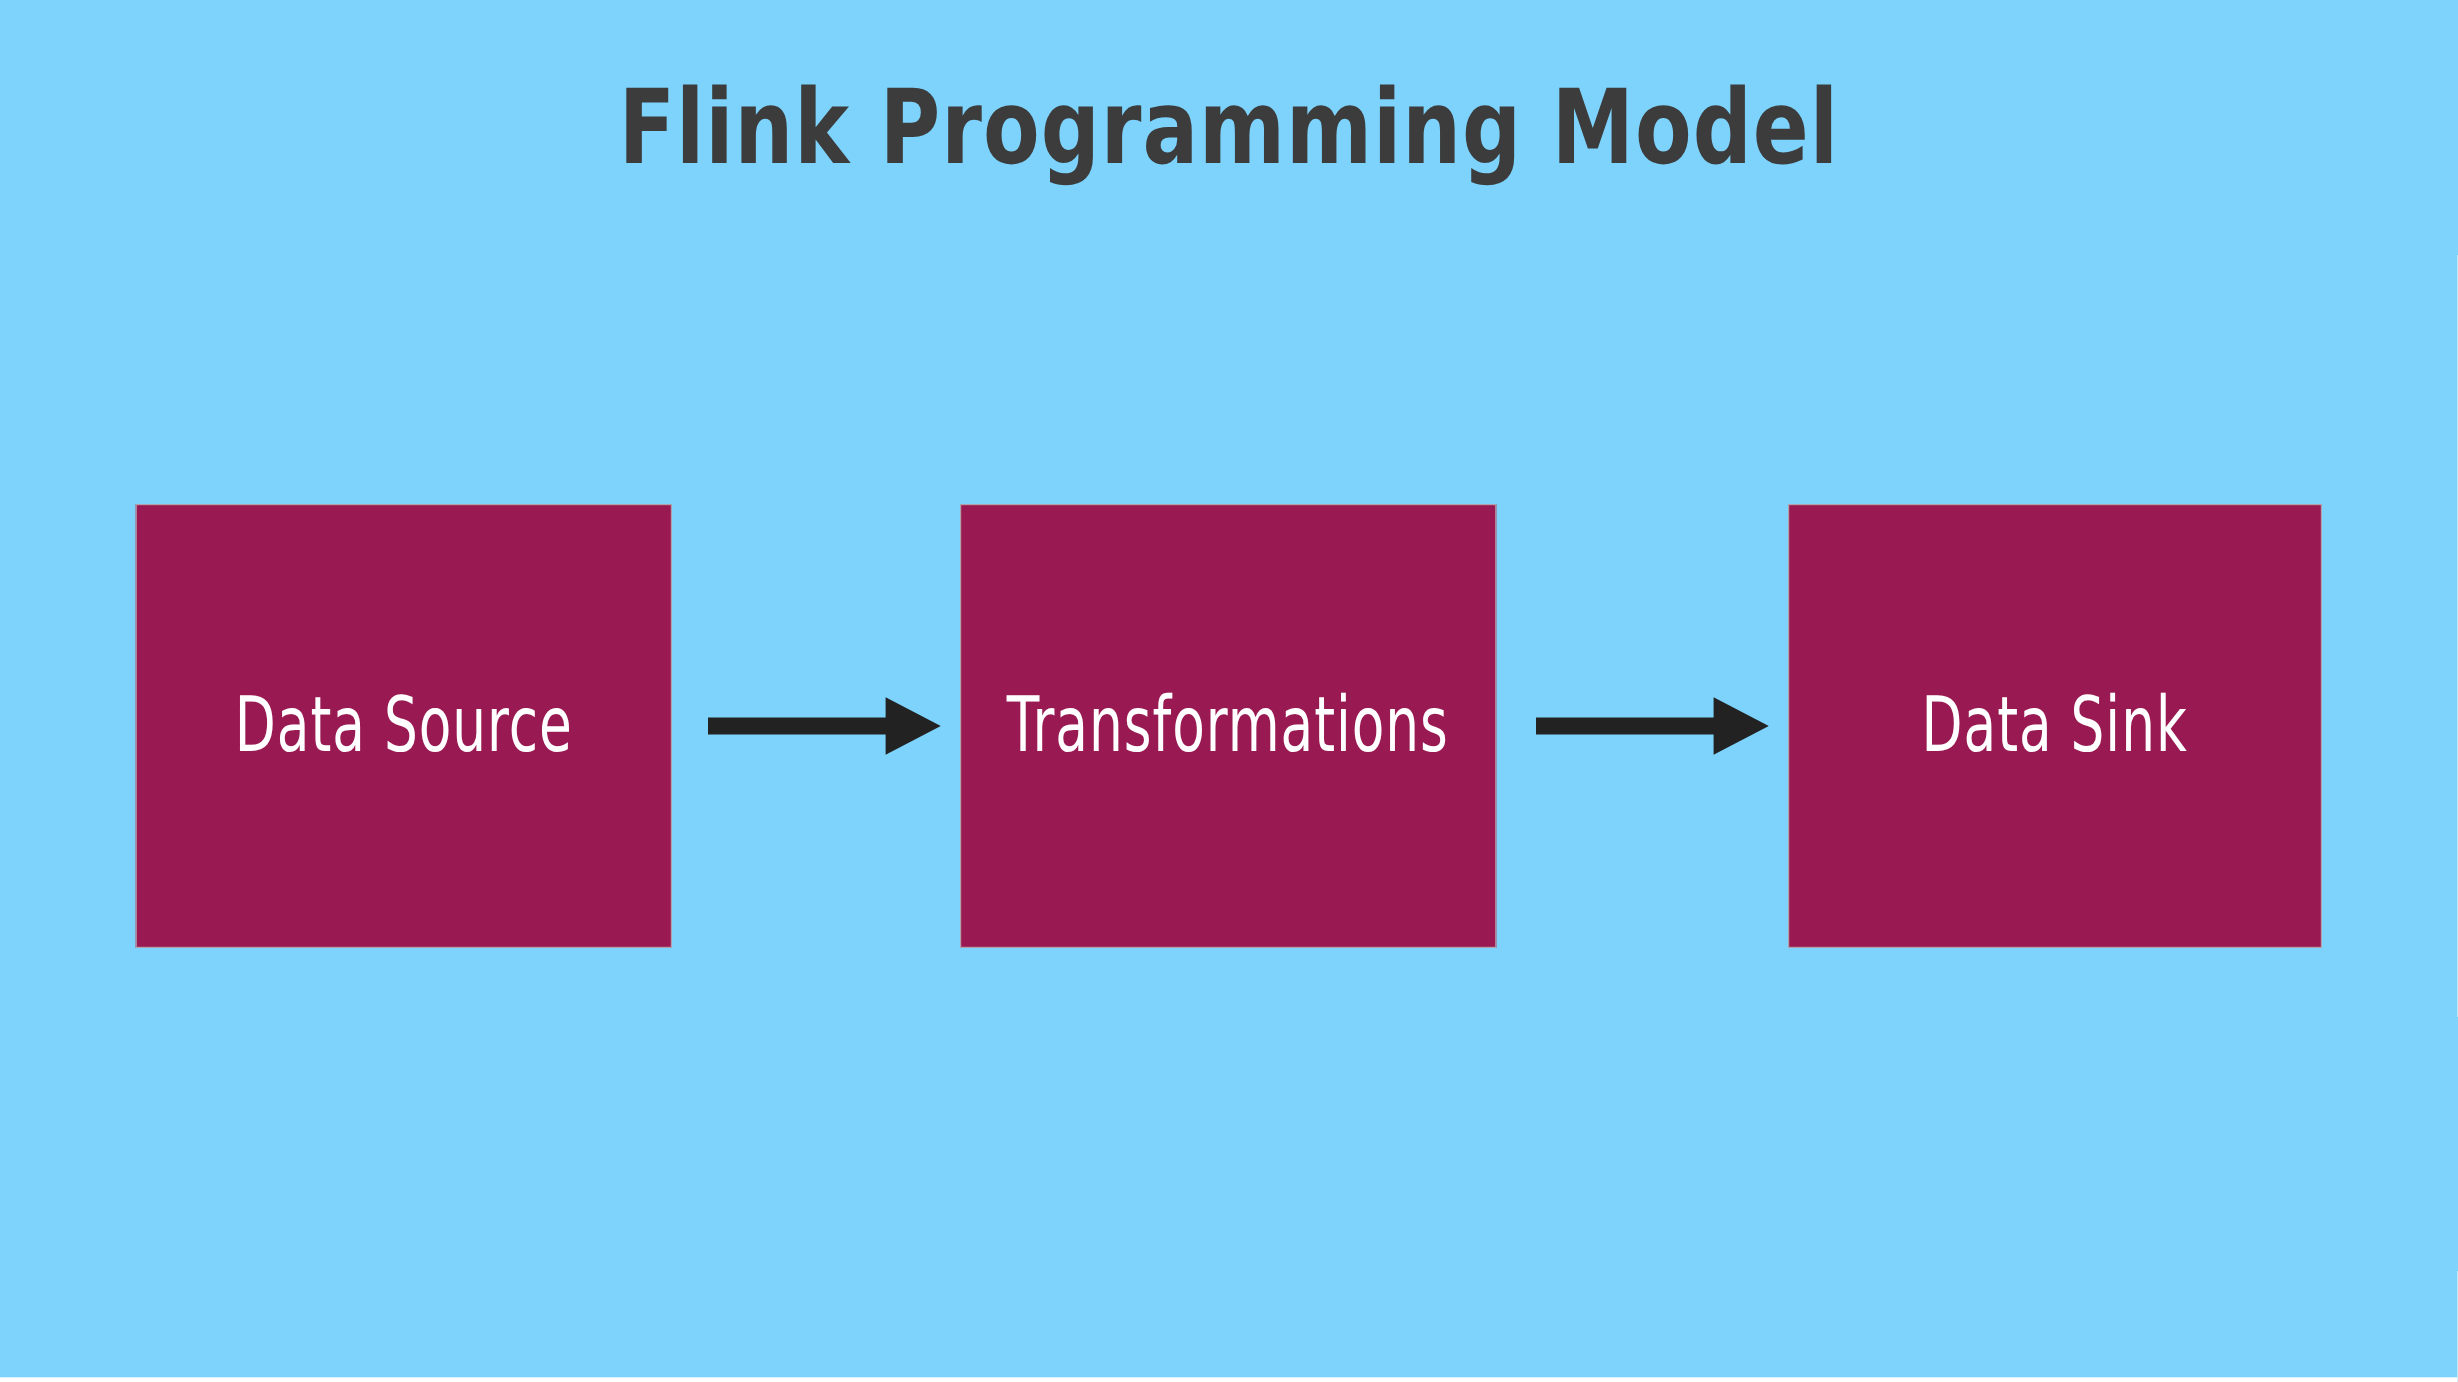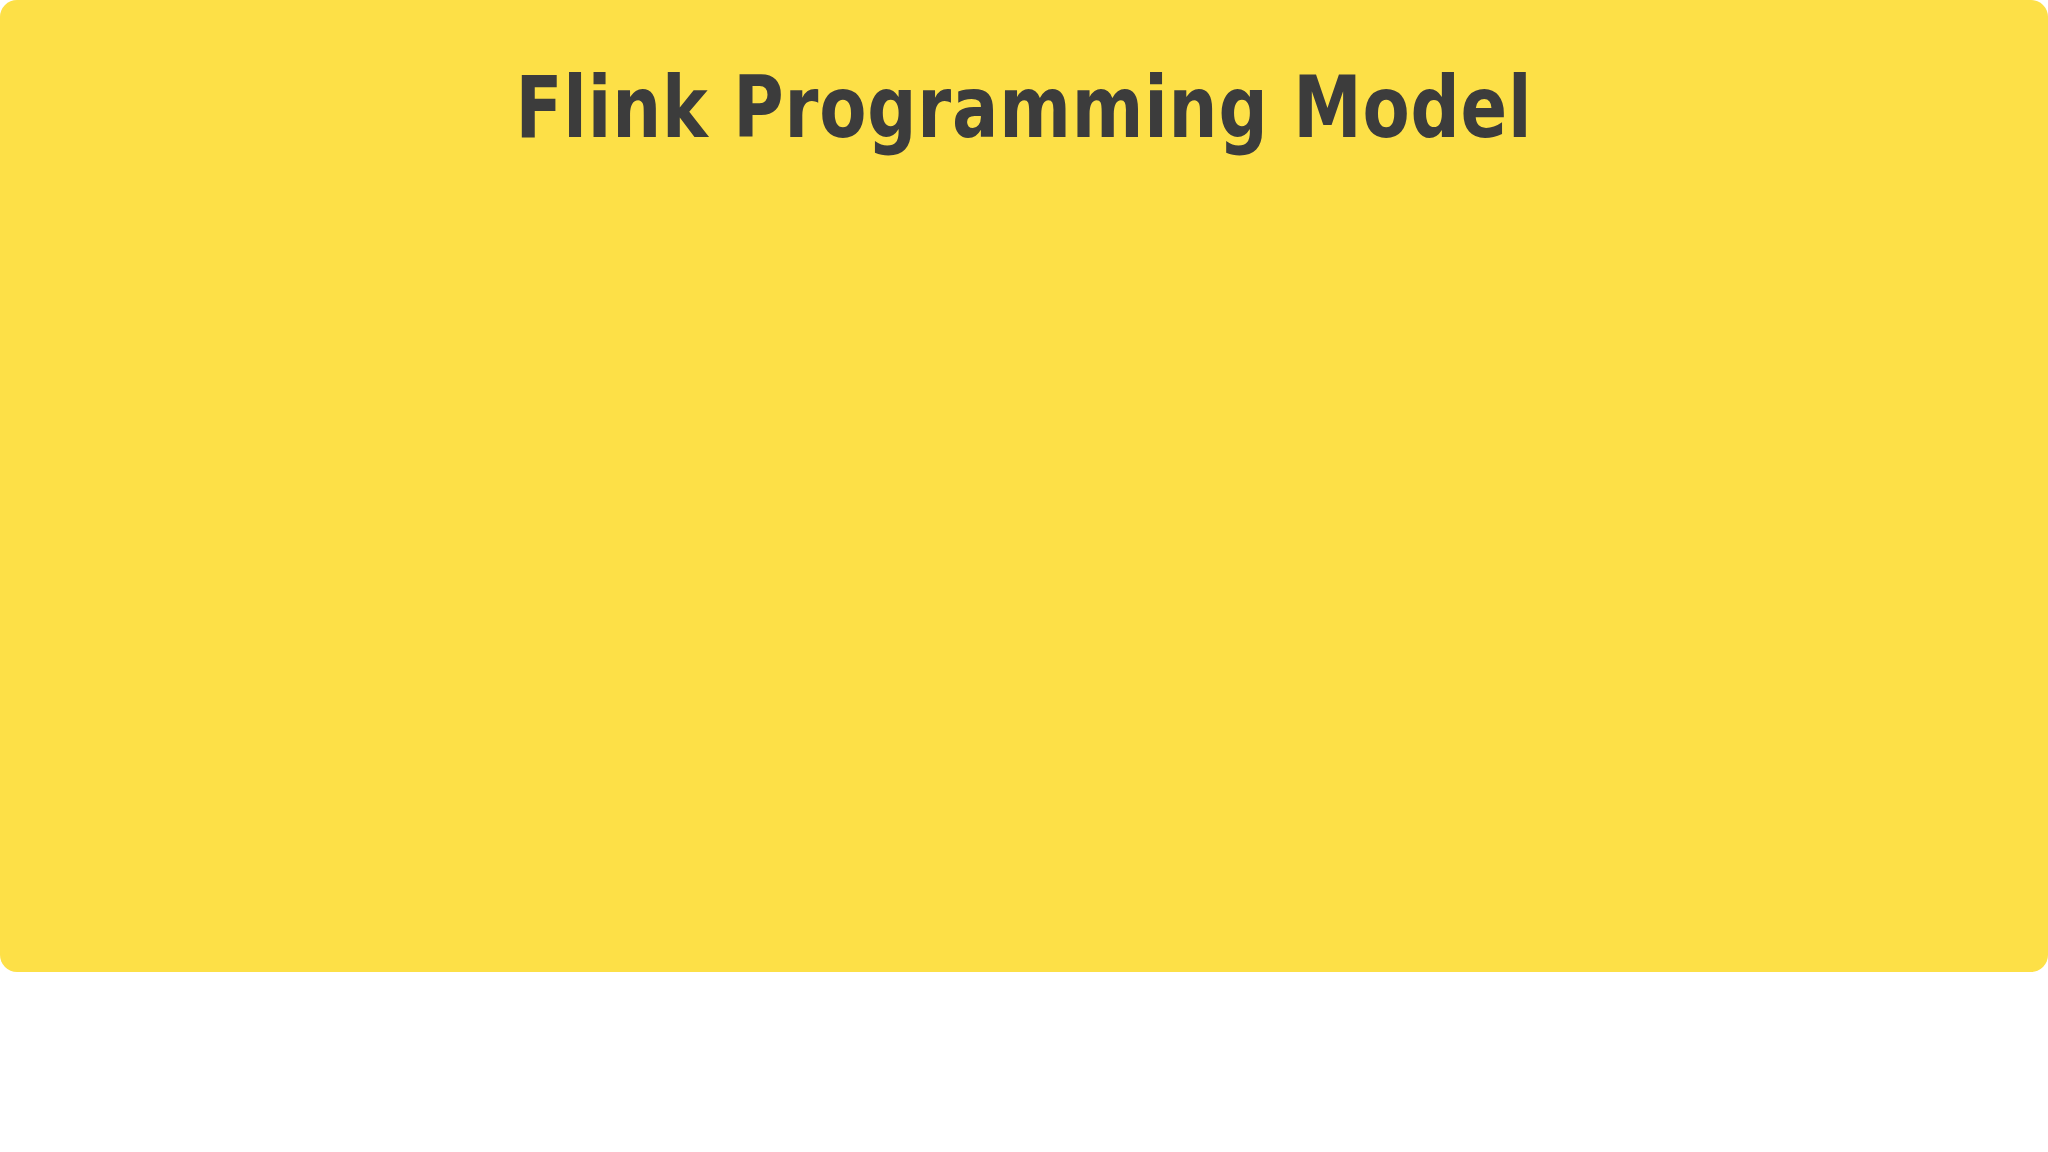--- a/index.html
+++ b/index.html
@@ -8,24 +8,23 @@
     padding: 0;
     background: #ffffff;
   }
   body {
     font-family: "DejaVu Sans", sans-serif;
   }
 
   #canvas {
     position: relative;
     width: 2048px;
-    height: 972px;
-    background: #fde047;
+    height: 1148px;
+    background: #7dd3fc;
     overflow: hidden;
-    border-radius: 17px;
   }
 
   
   .diagram-title {
     position: absolute;
     left: 0;
     top: 62px;
     width: 2048px;
     text-align: center;
     font-family: "DejaVu Sans", sans-serif;
@@ -87,13 +86,40 @@
   .arrow.a2 { left: 1167px; width: 194px; }
   .arrow svg { display: block; width: 100%; height: 100%; }
 </style>
 </head>
 <body>
 
 <div id="canvas">
 
   <div class="diagram-title">Flink Programming Model</div>
 
+  <div class="flow">
+
+    <div class="node-box n1">
+      <span class="node-label">Data Source</span>
+    </div>
+
+    <div class="arrow a1">
+      <svg viewBox="0 0 194 56" preserveAspectRatio="none">
+        <path d="M0 21 L148 21 L148 4 L194 28 L148 52 L148 35 L0 35 Z" fill="#222222"></path>
+      </svg>
+    </div>
+
+    <div class="node-box n2">
+      <span class="node-label">Transformations</span>
+    </div>
+
+    <div class="arrow a2">
+      <svg viewBox="0 0 194 56" preserveAspectRatio="none">
+        <path d="M0 21 L148 21 L148 4 L194 28 L148 52 L148 35 L0 35 Z" fill="#222222"></path>
+      </svg>
+    </div>
+
+    <div class="node-box n3">
+      <span class="node-label">Data Sink</span>
+    </div>
+
+  </div>
 </div>
 
 </body></html>

